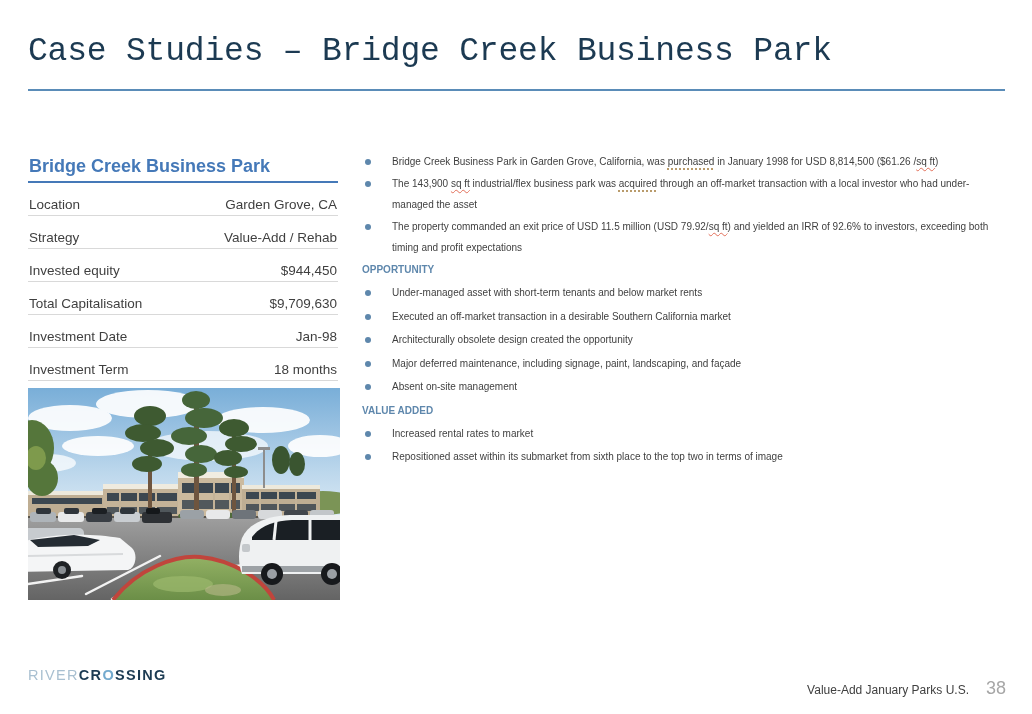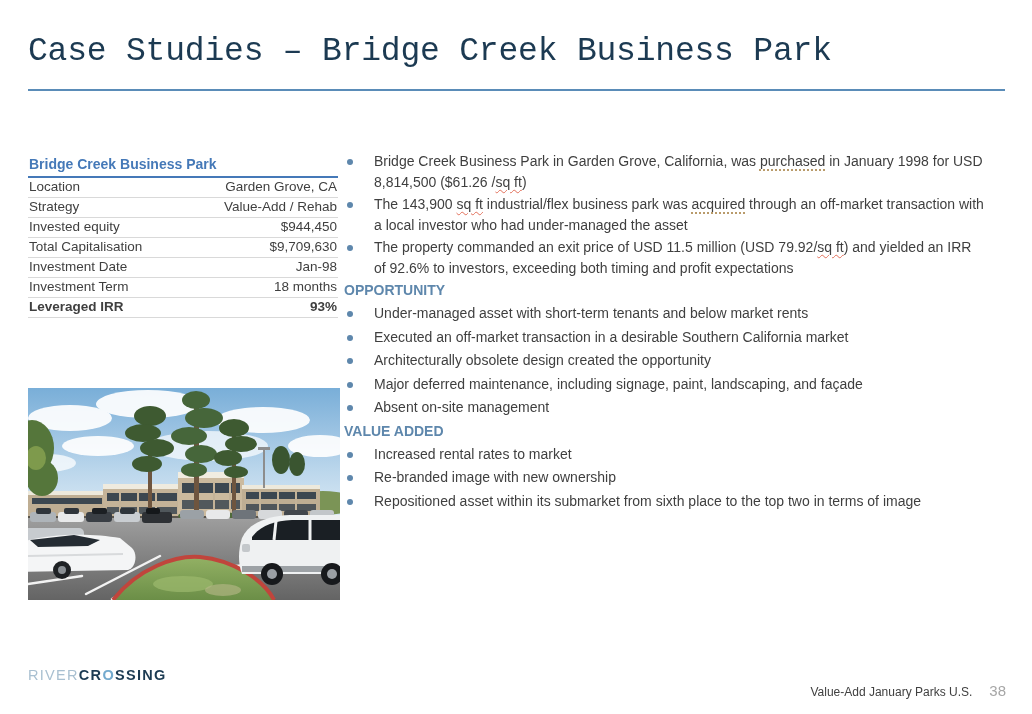--- a/index.html
+++ b/index.html
@@ -26,42 +26,42 @@
     height: 2px; background: var(--rule-color, #5A8CB8);
   }
 
   
   .fact-table {
     position: absolute; left: 28px; top: 155px; width: 310px;
     font-size: 13.5px;
   }
   .fact-table-header {
     color: var(--table-blue, #4579B8);
-    font-weight: 700; font-size: 14px;
+    font-weight: 700; font-size: 18px;
     padding: 1px 1px 4px 1px;
     border-bottom: 2px solid var(--table-blue, #4579B8);
   }
   .fact-row {
     display: flex; justify-content: space-between; align-items: flex-end;
-    padding: 1px 1px 3px 1px;
+    padding: 14px 1px 3px 1px;
     border-bottom: 1px solid #D9D9D9;
     line-height: 15px;
   }
   .fact-row.bold { font-weight: 700; }
 
   
   .photo-frame {
     position: absolute; left: 28px; top: 388px;
     width: 312px; height: 212px; overflow: hidden;
   }
 
   
   .right-col {
-    position: absolute; left: 344px; top: 151px; width: 642px;
-    font-size: 14px; line-height: 21px;
+    position: absolute; left: 362px; top: 151px; width: 642px;
+    font-size: 10px; line-height: 21px;
   }
   .bullet {
     position: relative; padding-left: 30px; margin-bottom: 1px;
   }
   .bullet .dot {
     position: absolute; left: 3px; top: 8px;
     width: 6px; height: 6px; border-radius: 50%;
     background: var(--dot-color, #5E87AC);
   }
   .section-heading {
@@ -85,21 +85,21 @@
     font-size: 14.5px; letter-spacing: 1.3px; white-space: nowrap;
   }
   .logo-light { color: var(--logo-light, #A9C0D1); font-weight: 400; }
   .logo-dark  { color: var(--logo-dark, #1B3A52); font-weight: 700; }
   .logo-o     { color: var(--logo-o, #74AACE); font-weight: 700; }
   .footer-right {
     position: absolute; right: 26px; bottom: 15px;
     display: flex; align-items: baseline; gap: 17px;
   }
   .deck-title { font-size: 12px; color: #404040; }
-  .page-number { font-size: 15px; color: var(--pagenum-color, #A6A6A6); text-align: right; }
+  .page-number { font-size: 18px; color: var(--pagenum-color, #A6A6A6); text-align: right; }
 </style>
 </head>
 <body>
 
 <div class="slide">
 
   <div class="page-title">Case Studies – Bridge Creek Business Park</div>
   <div class="title-rule"></div>
 
   <div class="fact-table">
@@ -346,24 +346,20 @@
     </div>
 
     <div class="section">
       <div class="section-heading">VALUE ADDED</div>
       <div class="bullet">
         <span class="dot"></span>
         <span>Increased rental rates to market</span>
       </div>
       <div class="bullet">
         <span class="dot"></span>
-        <span>Re-branded image with new ownership</span>
-      </div>
-      <div class="bullet">
-        <span class="dot"></span>
         <span>Repositioned asset within its submarket from sixth place to the top two in terms of image</span>
       </div>
     </div>
   </div>
 
   <div class="footer-logo">
     <span class="logo-light">RIVER</span><span class="logo-dark">CR</span><span class="logo-o">O</span><span class="logo-dark">SSING</span>
   </div>
   <div class="footer-right">
     <span class="deck-title">Value-Add January Parks U.S.</span>

